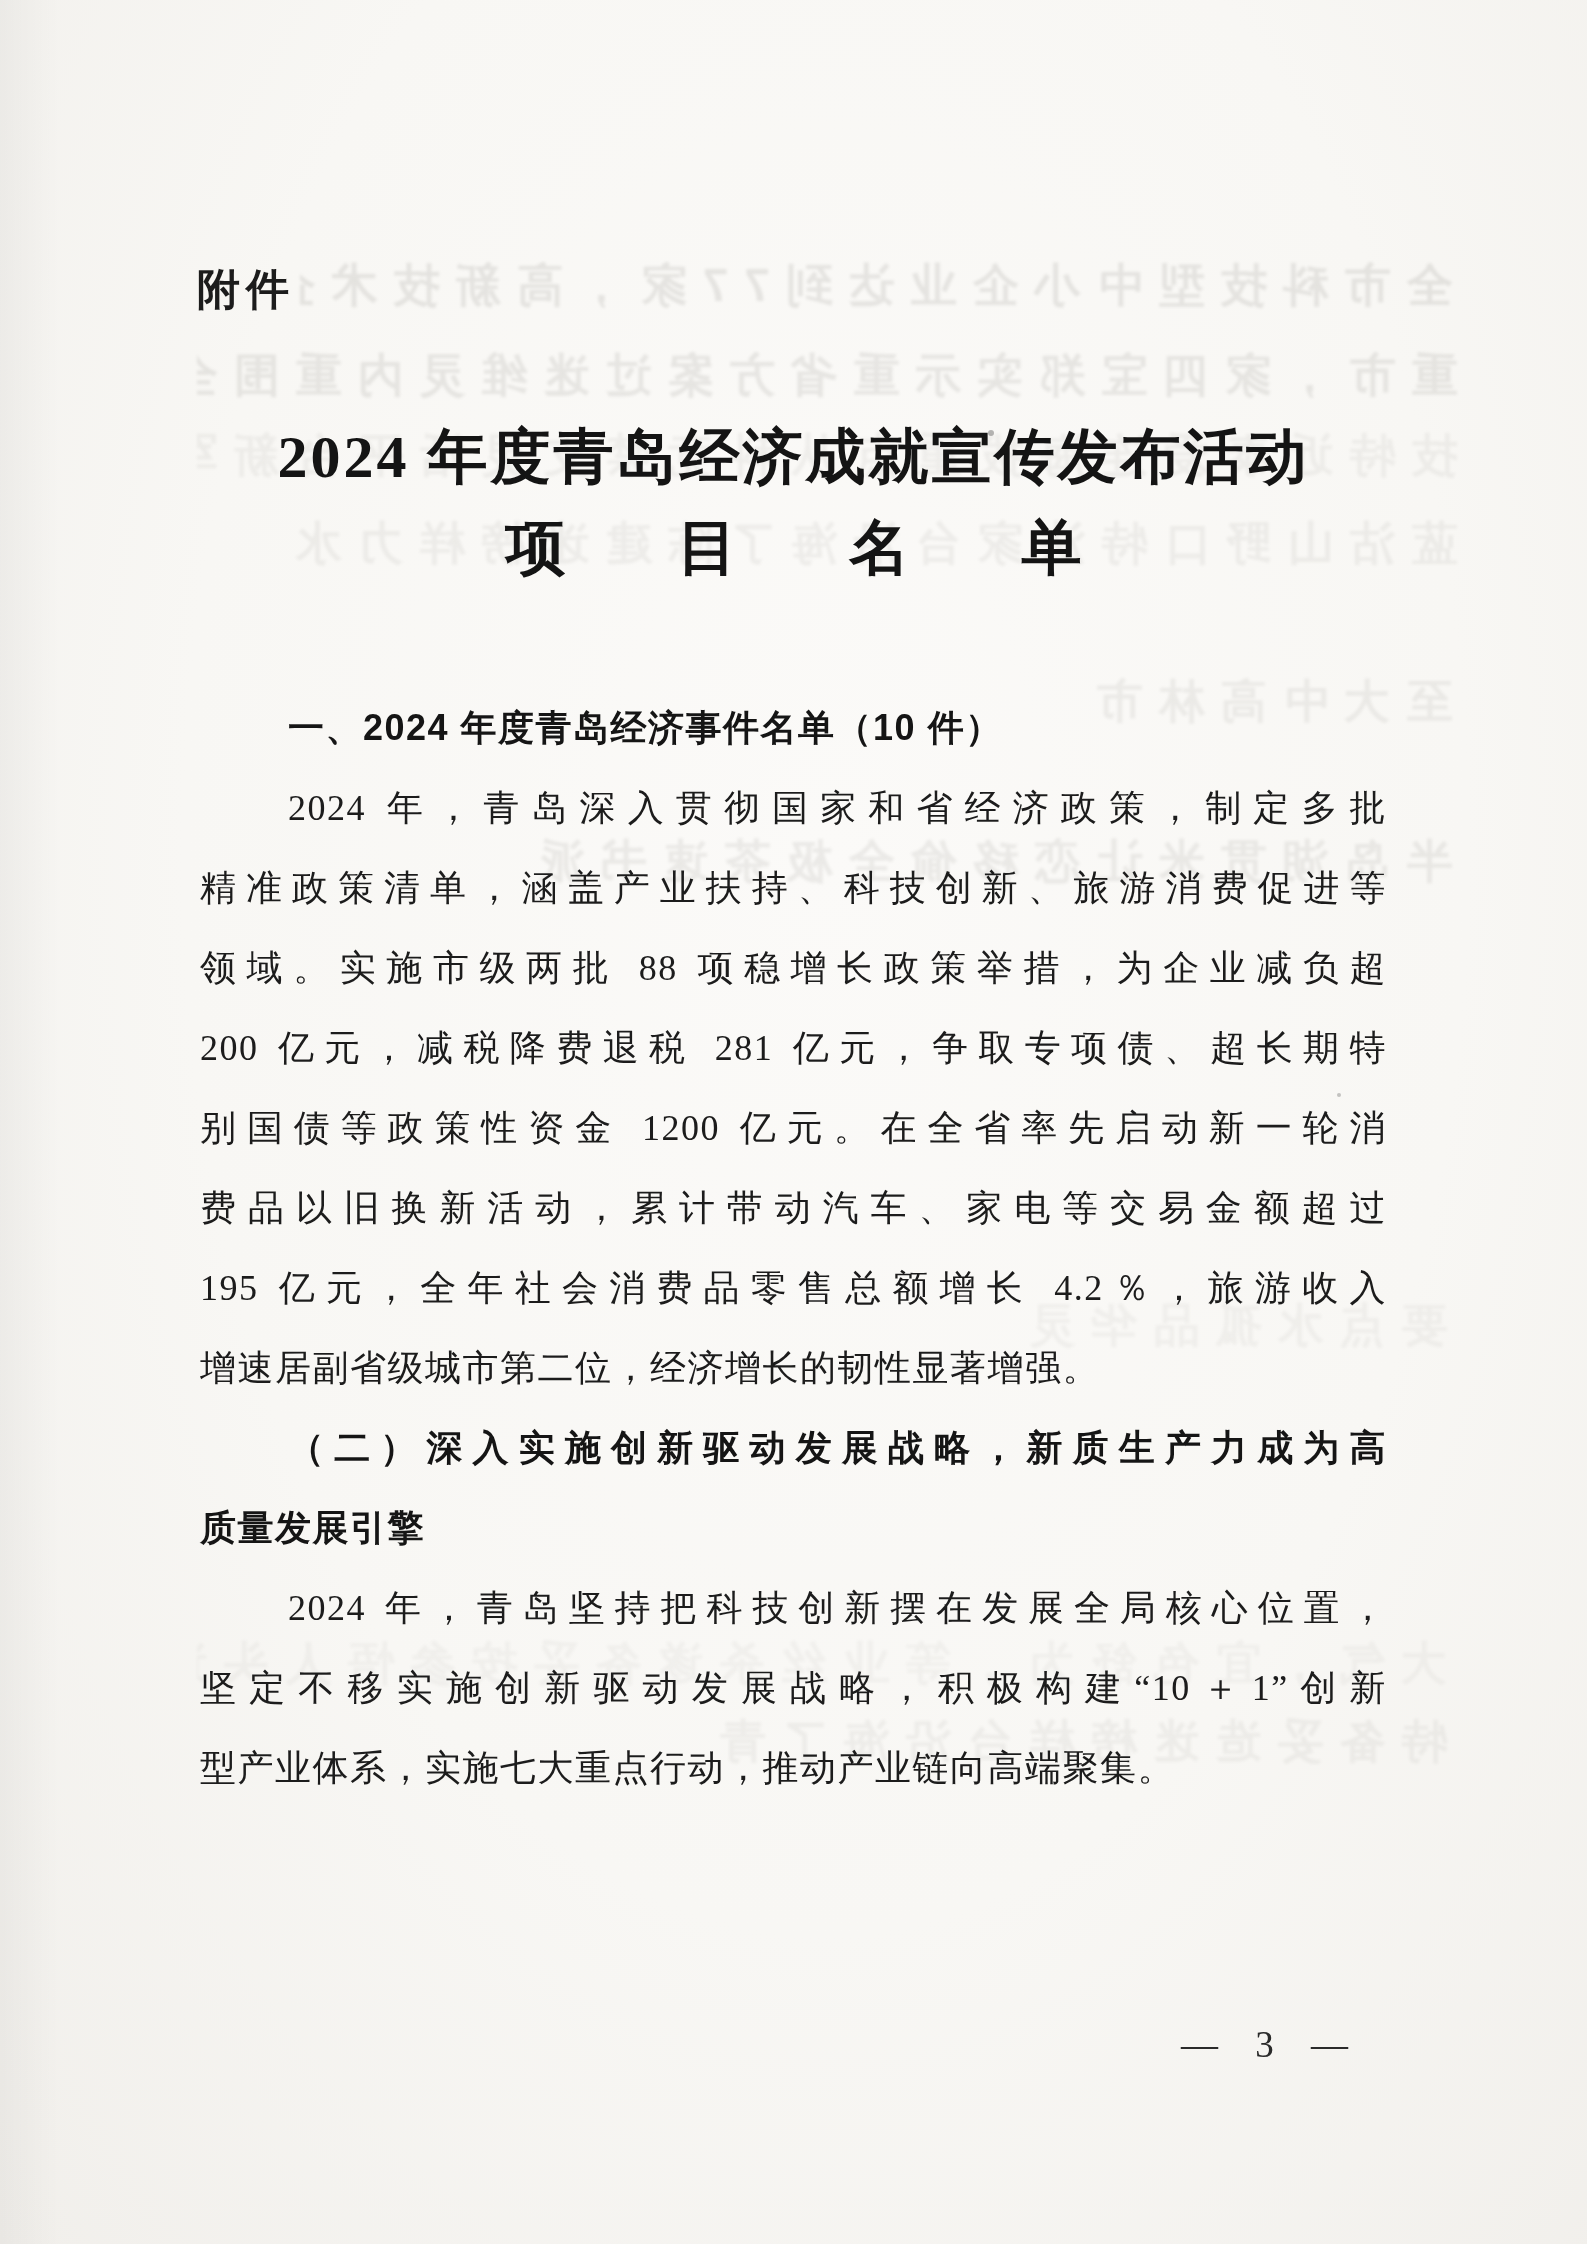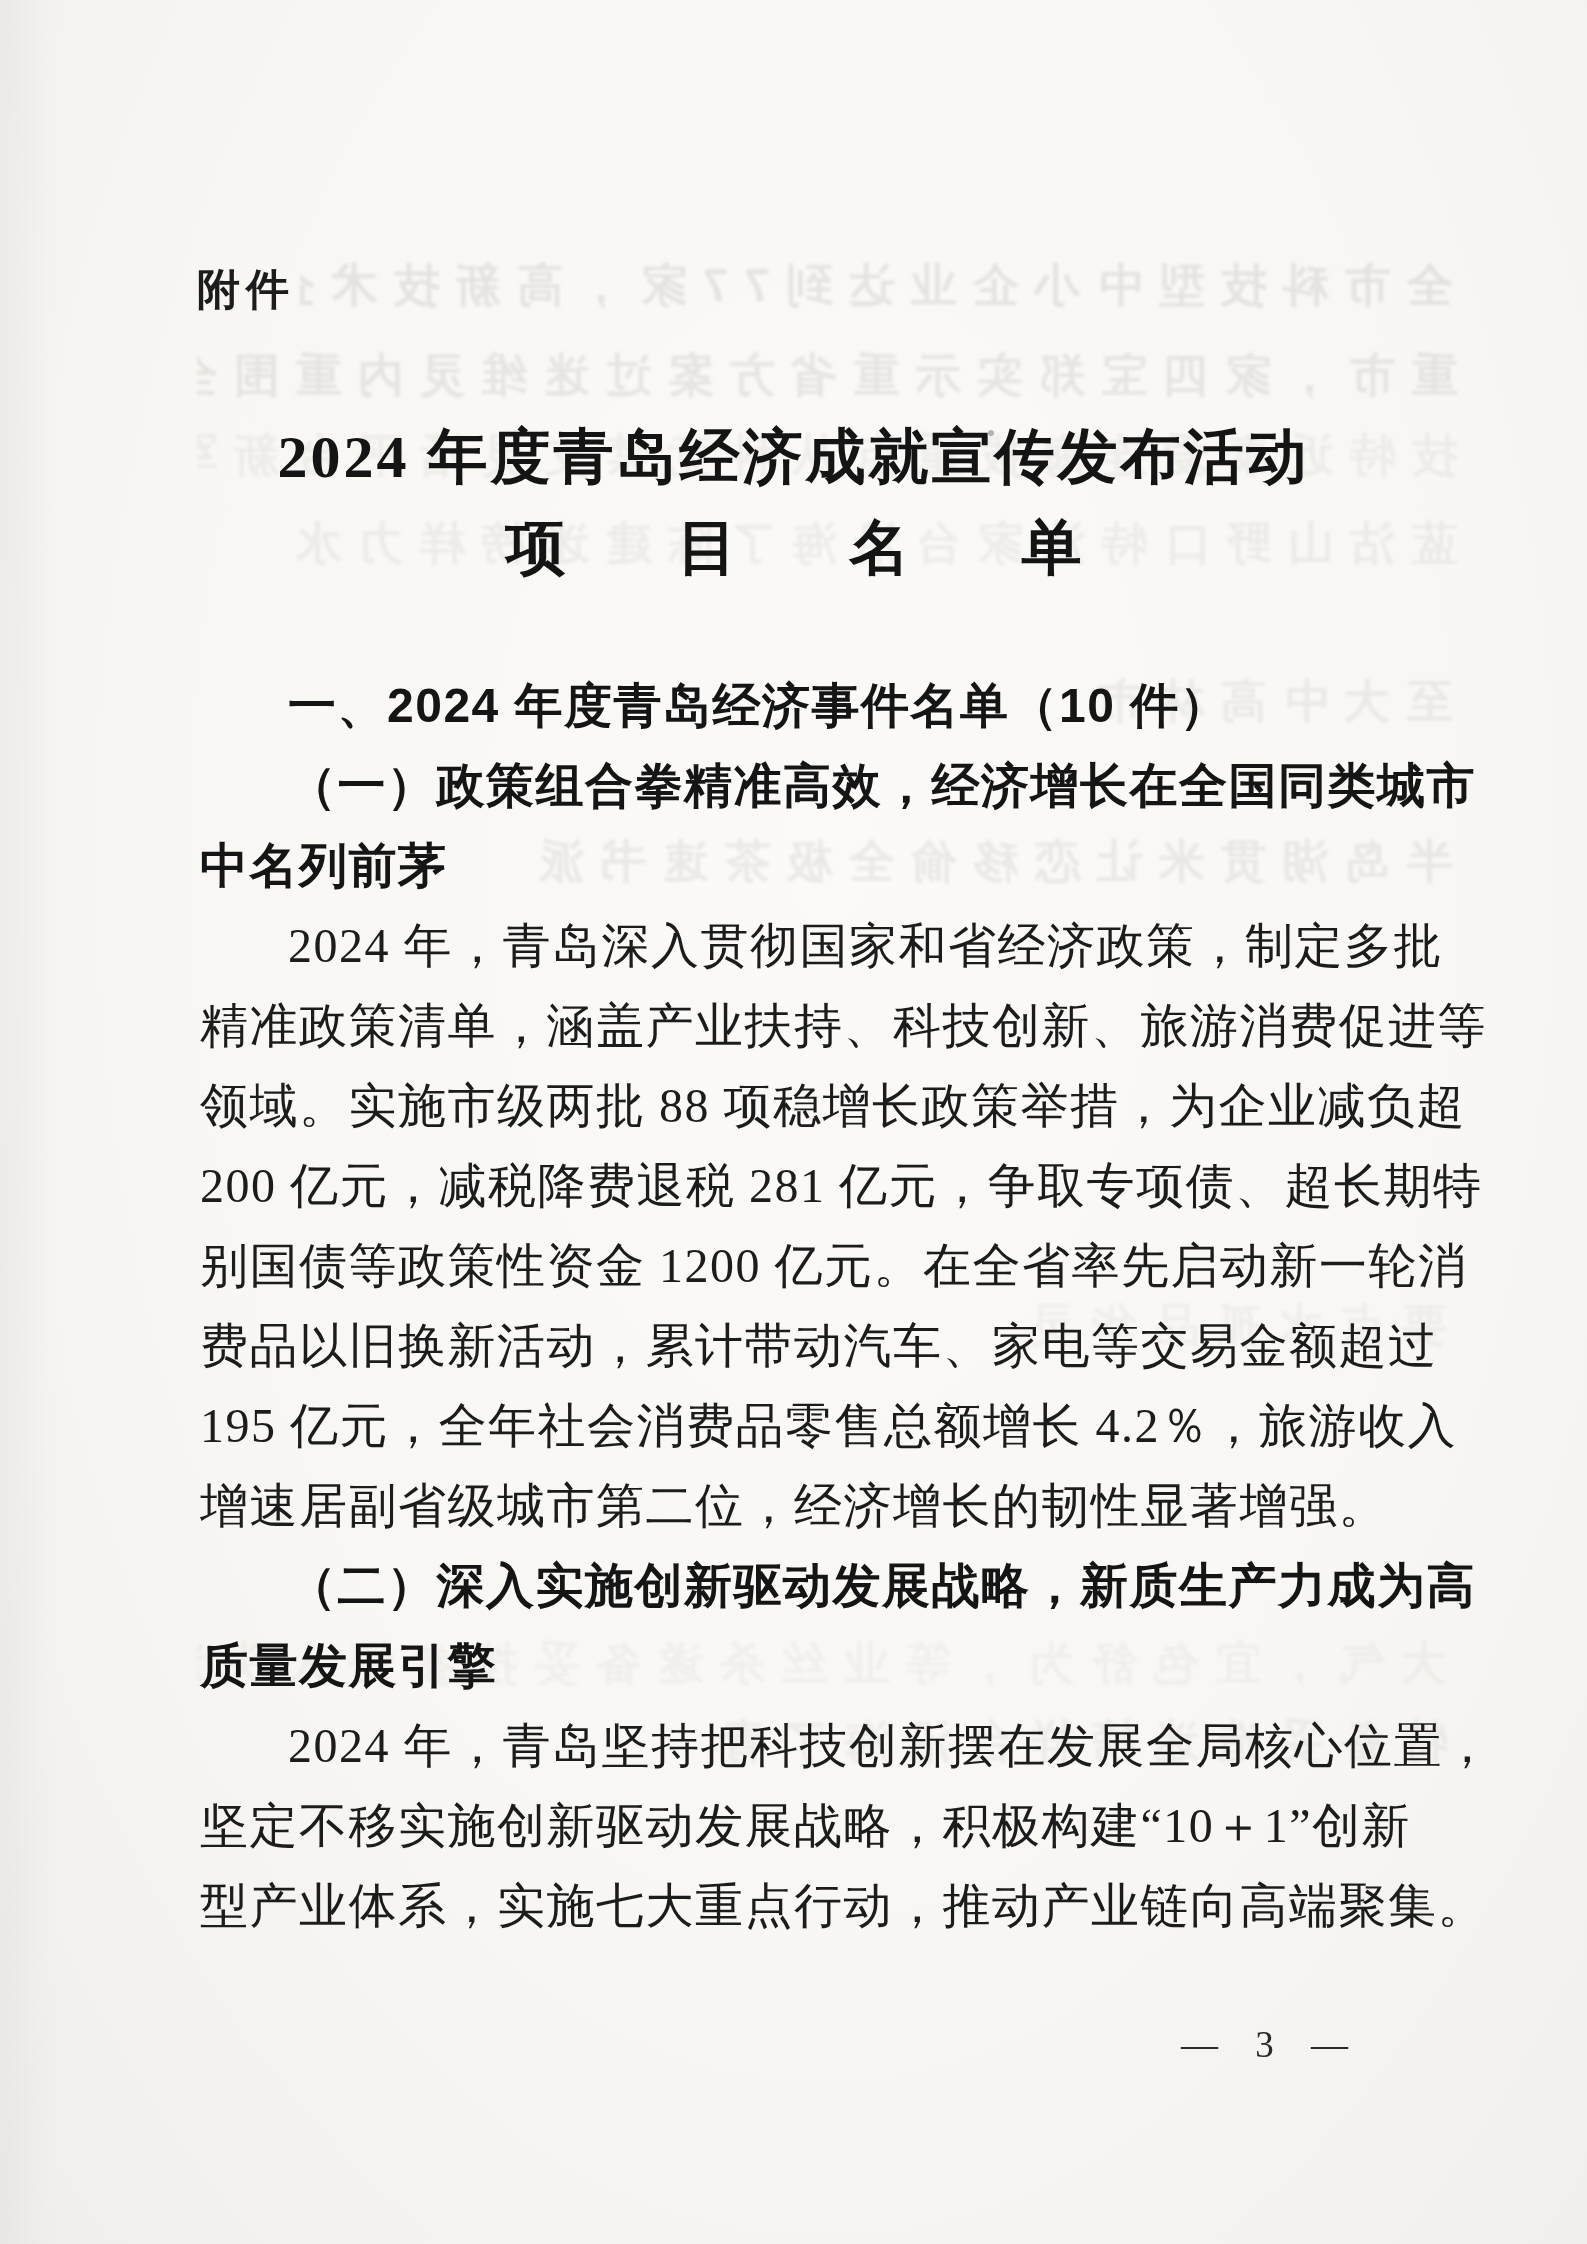--- a/index.html
+++ b/index.html
@@ -60,22 +60,22 @@
     position:absolute; z-index:2;
     left:0; right:0; top:512px;
     text-align:center;
     font-weight:700; font-size:60px; line-height:72px;
     color:#141414;
   }
   .doc-title-2 .spread { letter-spacing:112px; margin-right:-112px;margin-top:28px; }
 
   .body {
     position:absolute; z-index:2;
-    left:200px; top:666px; width:1187px;
-    font-size:48px; line-height:80px;
+    left:200px; top:688px; width:1187px;
+    font-size:36px; line-height:80px;
     letter-spacing:1.5px;
   }
   .block { margin:0; }
   .line {
     white-space:nowrap;
     text-align:justify;
     text-align-last:justify;
   }
   .line.last { text-align-last:left; }
   .block .line:first-child { text-indent:88px; }
@@ -121,24 +121,20 @@
   <div class="doc-title">2024 年度青岛经济成就宣传发布活动</div>
 
   <div class="doc-title-2">
     <span class="spread">项目名单</span>
   </div>
 
   <div class="body">
     <div class="block heading">
         <div class="line last">一、2024 年度青岛经济事件名单（10 件）</div>
       </div>
-    <div class="block heading">
-        <div class="line">（一）政策组合拳精准高效，经济增长在全国同类城市</div>
-        <div class="line last">中名列前茅</div>
-      </div>
     <div class="block para">
         <div class="line">2024 年，青岛深入贯彻国家和省经济政策，制定多批</div>
         <div class="line">精准政策清单，涵盖产业扶持、科技创新、旅游消费促进等</div>
         <div class="line">领域。实施市级两批 88 项稳增长政策举措，为企业减负超</div>
         <div class="line">200 亿元，减税降费退税 281 亿元，争取专项债、超长期特</div>
         <div class="line">别国债等政策性资金 1200 亿元。在全省率先启动新一轮消</div>
         <div class="line">费品以旧换新活动，累计带动汽车、家电等交易金额超过</div>
         <div class="line">195 亿元，全年社会消费品零售总额增长 4.2％，旅游收入</div>
         <div class="line last">增速居副省级城市第二位，经济增长的韧性显著增强。</div>
       </div>

